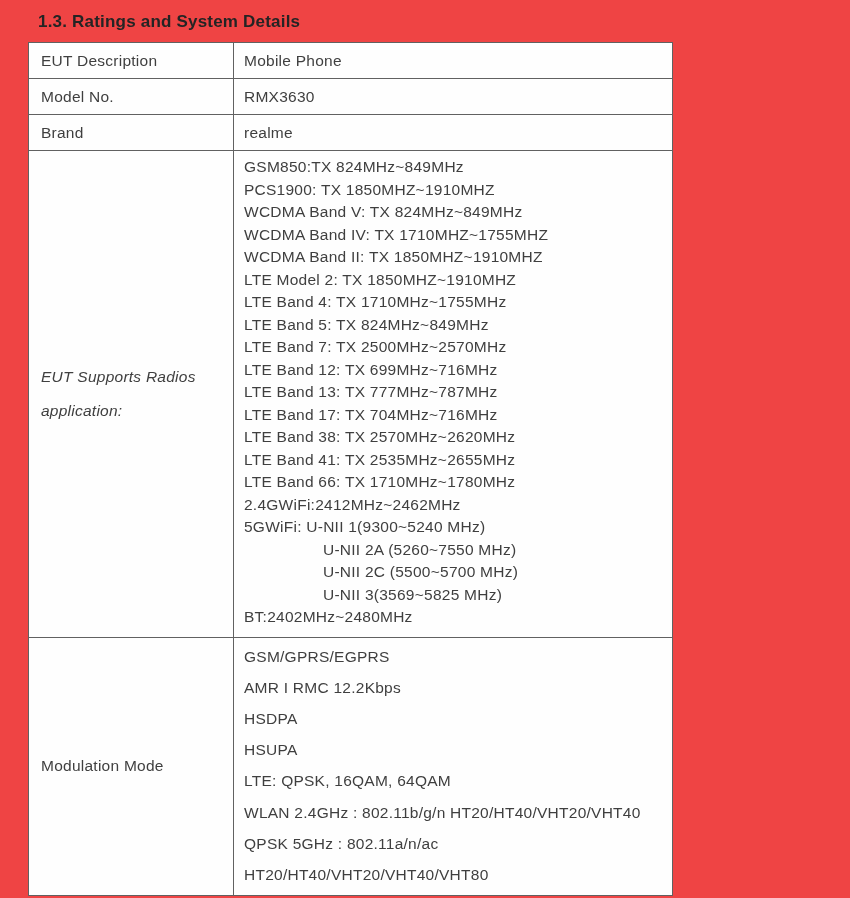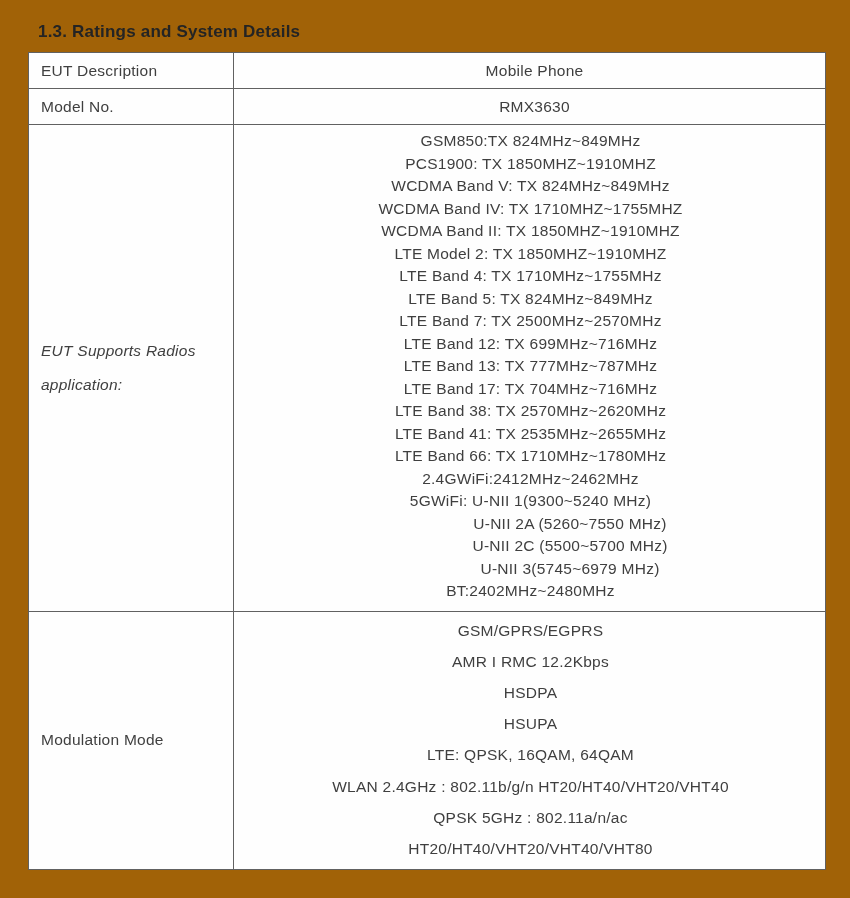--- a/index.html
+++ b/index.html
@@ -5,51 +5,50 @@
   * { margin: 0; padding: 0; box-sizing: border-box; }
   html, body {
     width: 850px;
     background: #fdfdfd;
     font-family: "Liberation Sans", "DejaVu Sans", sans-serif;
     color: #3f3f3f;
   }
   .page {
     width: 850px;
     min-height: 898px;
-    padding-top: 20px;
-    background: #a16207;
+    padding-top: 10px;
+    background: #ef4444;
   }
   .title {
     margin: 2px 0 10px 38px;
     font-size: 17px;
     font-weight: bold;
     color: #242424;
     letter-spacing: 0.2px;
   }
   table.ratings-table {
     border-collapse: collapse;
     margin-left: 28px;
-    width: 798px;
+    width: 645px;
     table-layout: fixed;
   }
   table.ratings-table td {
     border: 1px solid #616161;
     vertical-align: middle;
     font-size: 15.5px;
     letter-spacing: 0.25px;
     color: #3f3f3f;
     background: #fefefe;
   }
   td.label-cell {
     width: 205px;
     padding-left: 12px;
   }
   td.value-cell {
     padding-left: 10px;
-    text-align: center;
   }
   tr.row-simple { height: 36px; }
   .radios-label .label-line {
     line-height: 34px;
     white-space: nowrap;
     font-style: italic;
   }
   td.radios-cell {
     padding: 5px 8px 8px 10px;
   }
@@ -81,20 +80,24 @@
       <tr class="row-simple">
         <td class="label-cell">EUT Description</td>
         <td class="value-cell">Mobile Phone</td>
       </tr>
 
       <tr class="row-simple">
         <td class="label-cell">Model No.</td>
         <td class="value-cell">RMX3630</td>
       </tr>
 
+      <tr class="row-simple">
+        <td class="label-cell">Brand</td>
+        <td class="value-cell">realme</td>
+      </tr>
 
       <tr>
         <td class="label-cell radios-label">
             <div class="label-line">EUT Supports Radios</div>
             <div class="label-line">application:</div>
           </td>
         <td class="value-cell radios-cell">
             <div class="radio-line">GSM850:TX 824MHz~849MHz</div>
             <div class="radio-line">PCS1900: TX 1850MHZ~1910MHZ</div>
             <div class="radio-line">WCDMA Band V: TX 824MHz~849MHz</div>
@@ -107,21 +110,21 @@
             <div class="radio-line">LTE Band 12: TX 699MHz~716MHz</div>
             <div class="radio-line">LTE Band 13: TX 777MHz~787MHz</div>
             <div class="radio-line">LTE Band 17: TX 704MHz~716MHz</div>
             <div class="radio-line">LTE Band 38: TX 2570MHz~2620MHz</div>
             <div class="radio-line">LTE Band 41: TX 2535MHz~2655MHz</div>
             <div class="radio-line">LTE Band 66: TX 1710MHz~1780MHz</div>
             <div class="radio-line">2.4GWiFi:2412MHz~2462MHz</div>
             <div class="radio-line">5GWiFi: U-NII 1(9300~5240 MHz)</div>
             <div class="radio-line indent">U-NII 2A (5260~7550 MHz)</div>
             <div class="radio-line indent">U-NII 2C (5500~5700 MHz)</div>
-            <div class="radio-line indent">U-NII 3(5745~6979 MHz)</div>
+            <div class="radio-line indent">U-NII 3(3569~5825 MHz)</div>
             <div class="radio-line">BT:2402MHz~2480MHz</div>
           </td>
       </tr>
 
       <tr>
         <td class="label-cell">Modulation Mode</td>
         <td class="value-cell modulation-cell">
             <div class="mod-line">GSM/GPRS/EGPRS</div>
             <div class="mod-line">AMR I RMC 12.2Kbps</div>
             <div class="mod-line">HSDPA</div>

